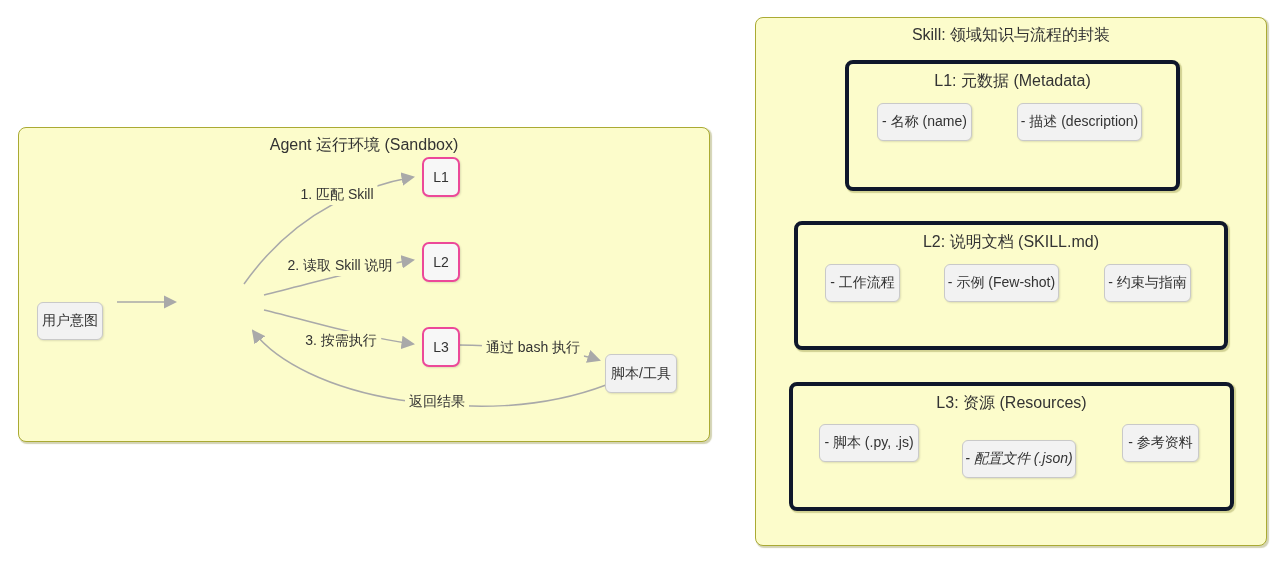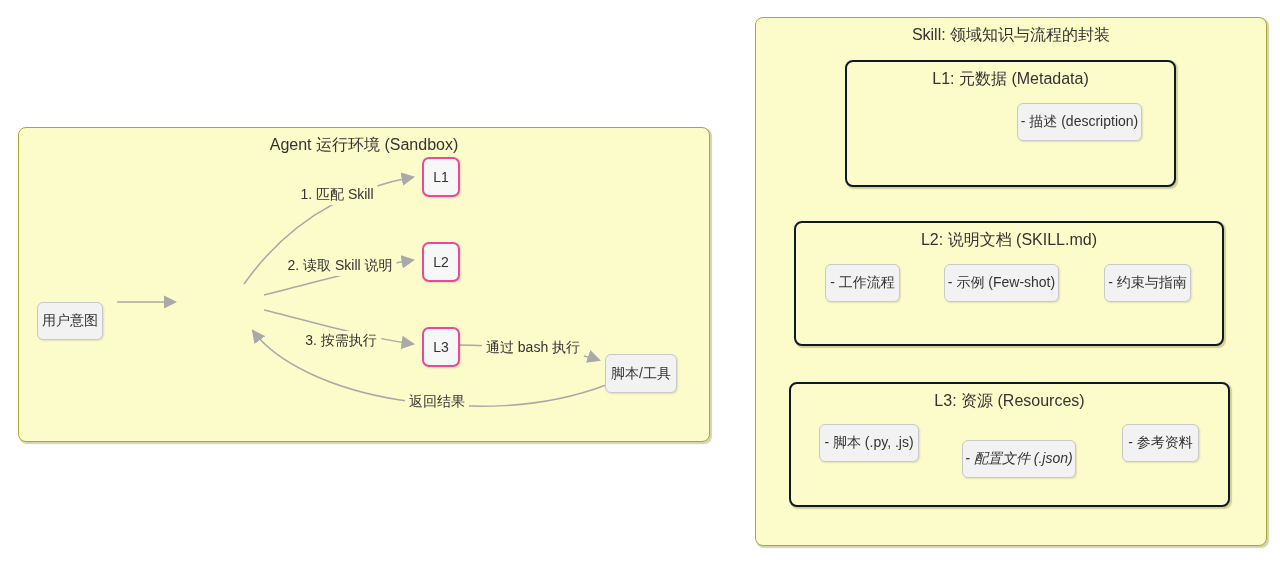--- a/index.html
+++ b/index.html
@@ -8,21 +8,21 @@
     font-family:"Liberation Sans","DejaVu Sans",sans-serif;color:#333;
   }
   .subgraph{
     position:absolute;background:#fcfccb;border:1px solid #aaaa33;border-radius:8px;
     box-shadow:1.5px 1.5px 1px rgba(130,130,40,0.35);
   }
   .subgraph-title{
     width:100%;text-align:center;padding-top:7px;font-size:16px;color:#333;
   }
   .innerbox{
-    position:absolute;background:#fcfccb;border:2px solid #0f172a;border-radius:8px;
+    position:absolute;background:#fcfccb;border:4px solid #0f172a;border-radius:8px;
     box-shadow:1.5px 1.5px 1px rgba(130,130,40,0.35);
   }
   .node{
     position:absolute;display:flex;align-items:center;justify-content:center;
     background:#f2f2f2;border:1px solid #c9c9c9;border-radius:6px;
     font-size:14px;white-space:nowrap;box-shadow:1px 1px 2px rgba(0,0,0,0.12);
     color:#333;
   }
   .node.level{
     background:#f7f7f7;border:2px solid #ec4899;border-radius:7px;
@@ -42,20 +42,21 @@
     <div class="subgraph-title">Agent 运行环境 (Sandbox)</div>
   </div>
 
   <div class="subgraph" style="left:755px;top:17px;width:510px;height:527px;">
     <div class="subgraph-title">Skill: 领域知识与流程的封装</div>
   </div>
 
   <div class="innerbox" style="left:845px;top:60px;width:327px;height:123px;">
     <div class="subgraph-title">L1: 元数据 (Metadata)</div>
   </div>
+  <div class="node" style="left:877px;top:103px;width:93px;height:36px;">- 名称 (name)</div>
   <div class="node" style="left:1017px;top:103px;width:123px;height:36px;">- 描述 (description)</div>
 
   <div class="innerbox" style="left:794px;top:221px;width:426px;height:121px;">
     <div class="subgraph-title">L2: 说明文档 (SKILL.md)</div>
   </div>
   <div class="node" style="left:825px;top:264px;width:73px;height:36px;">- 工作流程</div>
   <div class="node" style="left:944px;top:264px;width:113px;height:36px;">- 示例 (Few-shot)</div>
   <div class="node" style="left:1104px;top:264px;width:85px;height:36px;">- 约束与指南</div>
 
   <div class="innerbox" style="left:789px;top:382px;width:437px;height:121px;">

